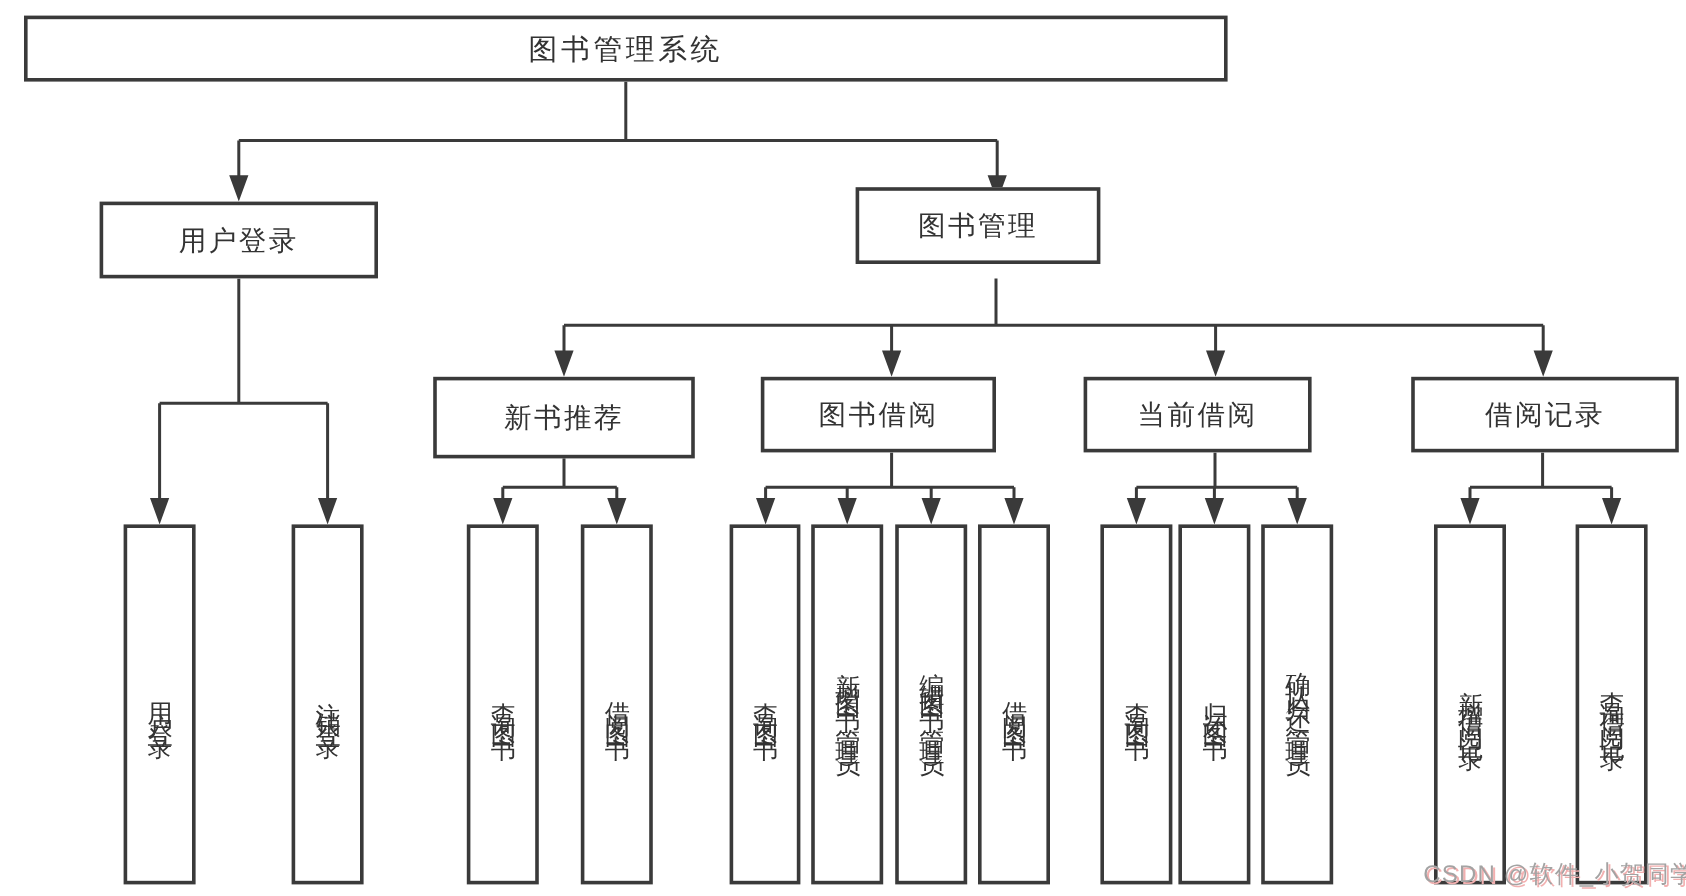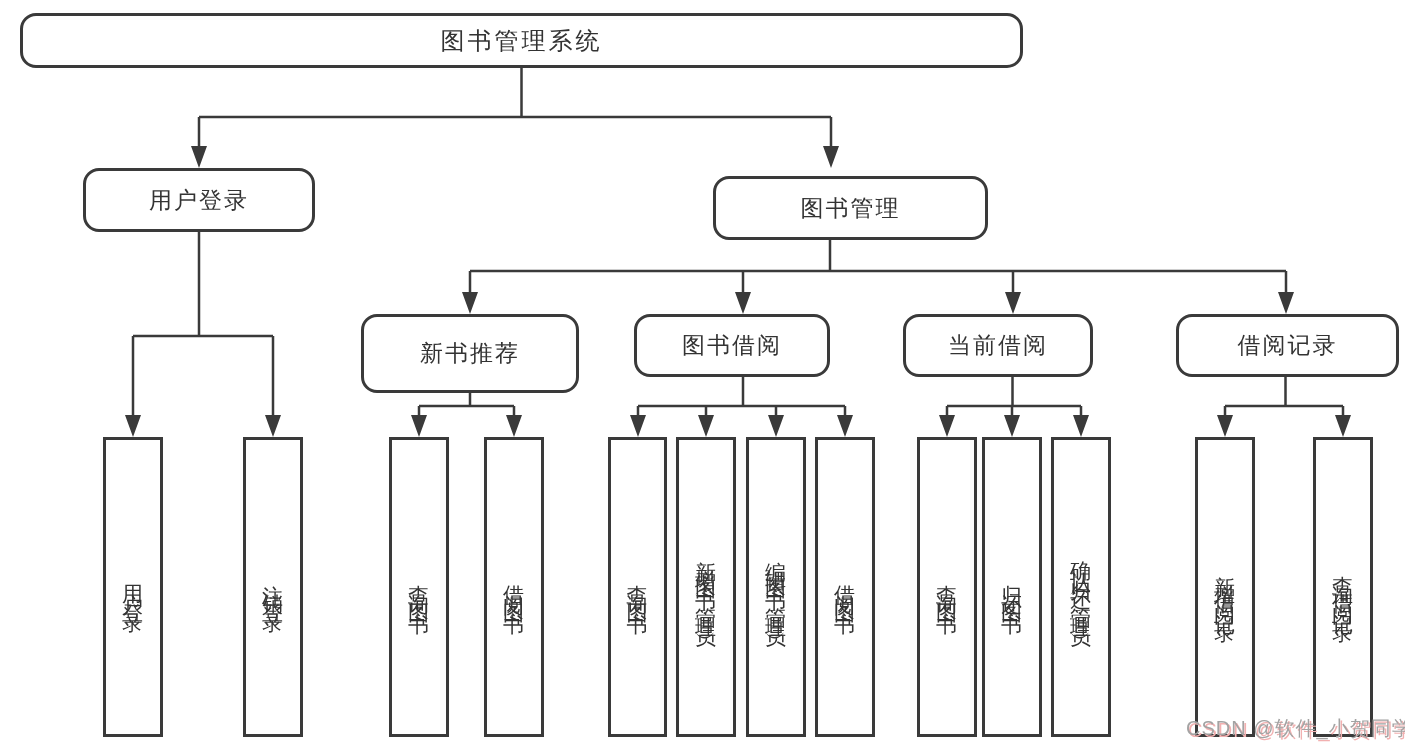--- a/index.html
+++ b/index.html
@@ -24,21 +24,21 @@
     position: absolute;
     box-sizing: border-box;
     background: var(--box-fill, #ffffff);
     border: 3px solid var(--line-color, #3a3a3a);
     display: flex;
     align-items: center;
     justify-content: center;
     text-align: center;
     z-index: 2;
   }
-  .node-h { font-size: 23px; letter-spacing: 2px; border-radius: 16px; }
+  .node-h { font-size: 23px; letter-spacing: 2px; }
   .node-root { font-size: 24px; letter-spacing: 3px; }
   .node-v {
     writing-mode: vertical-rl;
     text-orientation: mixed;
     font-size: 21px;
     letter-spacing: 0.45em;
     line-height: 1;
   }
   .watermark {
     position: absolute;
@@ -84,23 +84,23 @@
     </g>
     <g>
       <path class="wire" d="M1285.5 377 L1285.5 406 M1225 406 L1343 406 M1225 406 L1225 421 M1343 406 L1343 421"></path>
       <path class="arrowhead" d="M1217 415 L1233 415 L1225 437 Z M1335 415 L1351 415 L1343 437 Z"></path>
     </g>
   </svg>
 
   <div class="node node-h node-root" style="left:20px; top:13px; width:1003px; height:55px;">图书管理系统</div>
 
   <div class="node node-h" style="left:83px; top:168px; width:232px; height:64px;">用户登录</div>
-  <div class="node node-h" style="left:713px; top:176px; width:275px; height:64px;">图书管理</div>
+  <div class="node node-h" style="left:713px; top:156px; width:204px; height:64px;">图书管理</div>
 
-  <div class="node node-h" style="left:361px; top:314px; width:218px; height:79px;">新书推荐</div>
+  <div class="node node-h" style="left:361px; top:314px; width:218px; height:68px;">新书推荐</div>
   <div class="node node-h" style="left:634px; top:314px; width:196px; height:63px;">图书借阅</div>
   <div class="node node-h" style="left:903px; top:314px; width:190px; height:63px;">当前借阅</div>
   <div class="node node-h" style="left:1176px; top:314px; width:223px; height:63px;">借阅记录</div>
 
   <div class="node node-v" style="left:103px; top:437px; width:60px; height:300px;">用户登录</div>
   <div class="node node-v" style="left:243px; top:437px; width:60px; height:300px;">注销登录</div>
 
   <div class="node node-v" style="left:389px; top:437px; width:60px; height:300px;">查询图书</div>
   <div class="node node-v" style="left:484px; top:437px; width:60px; height:300px;">借阅图书</div>
 

